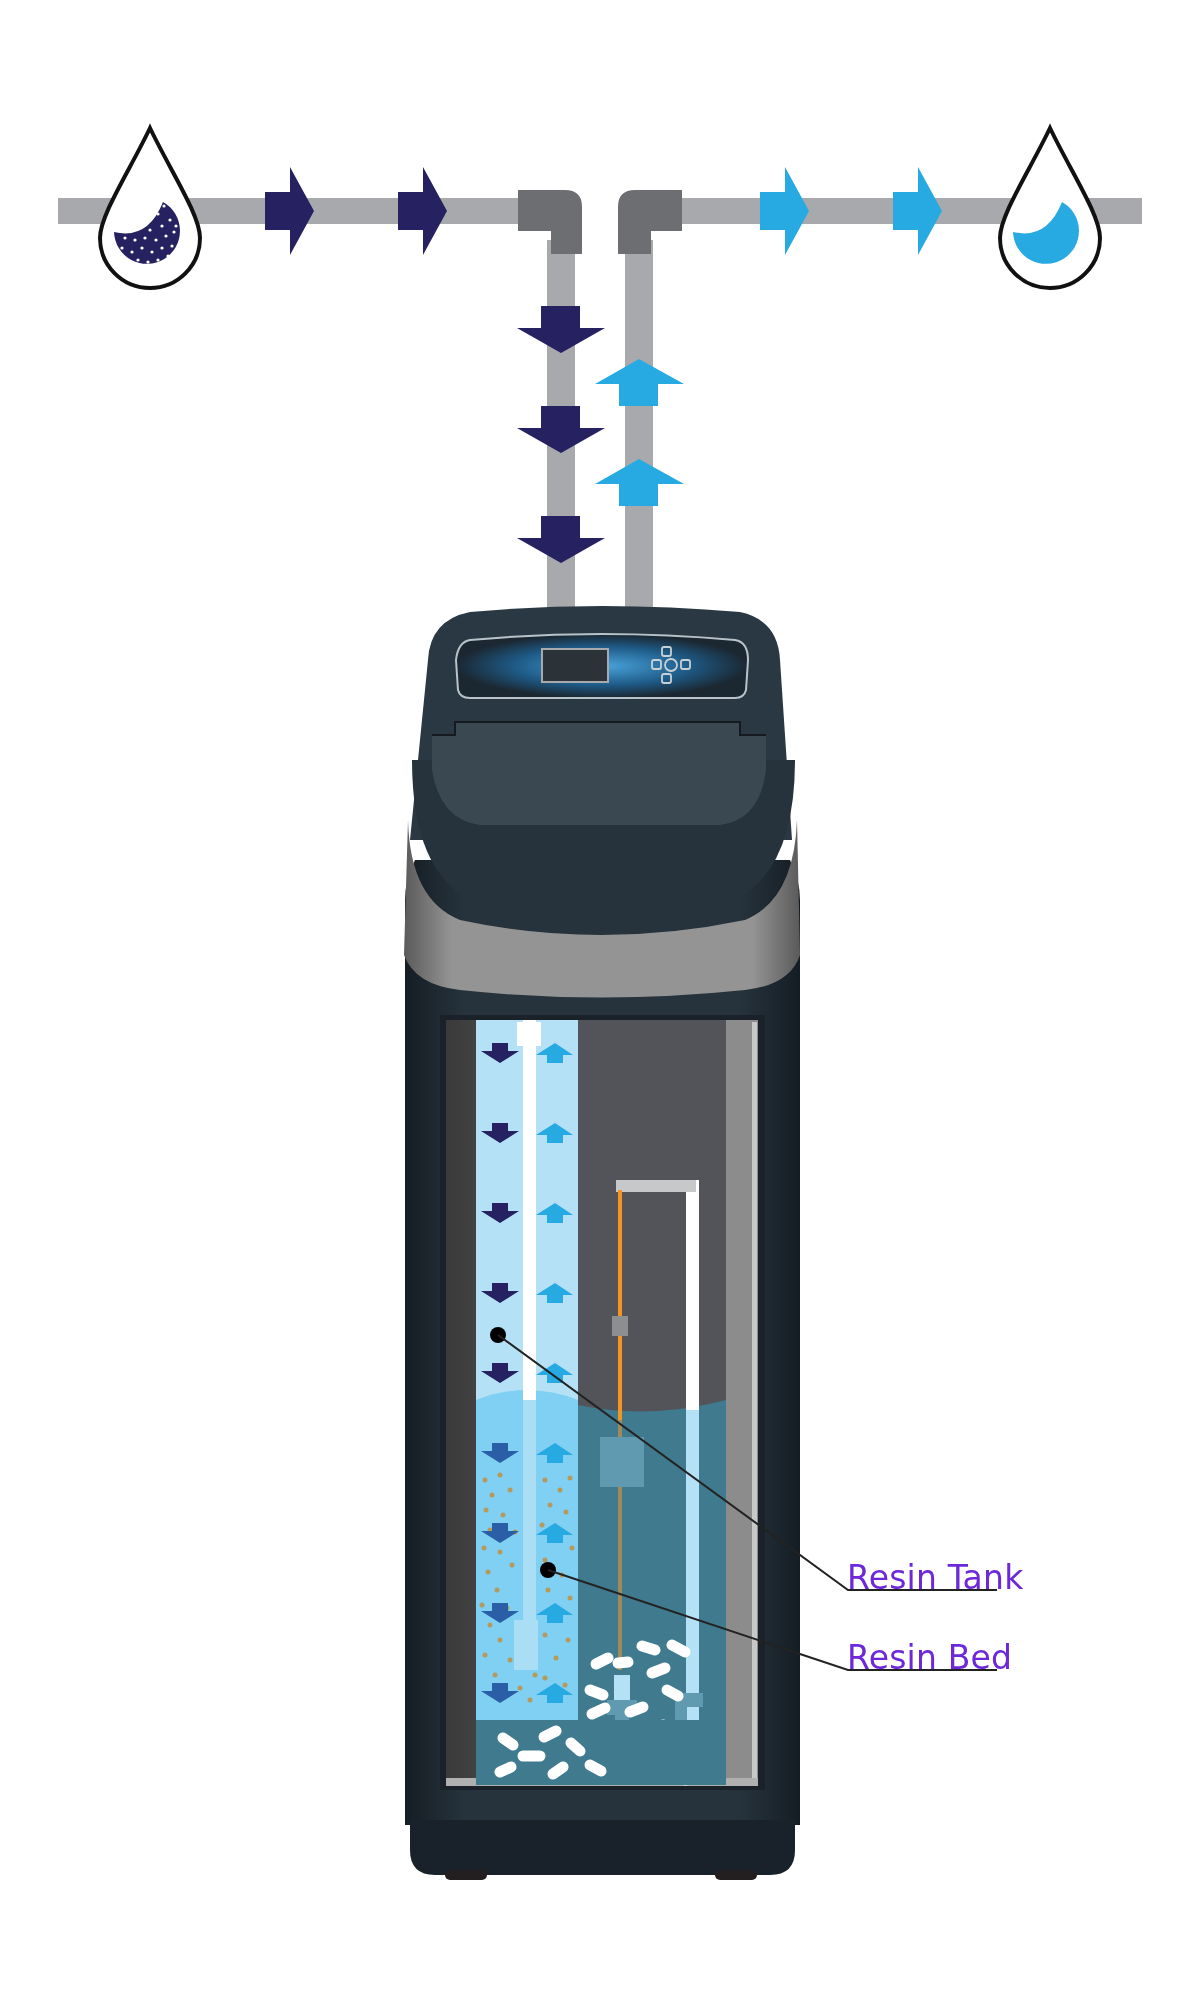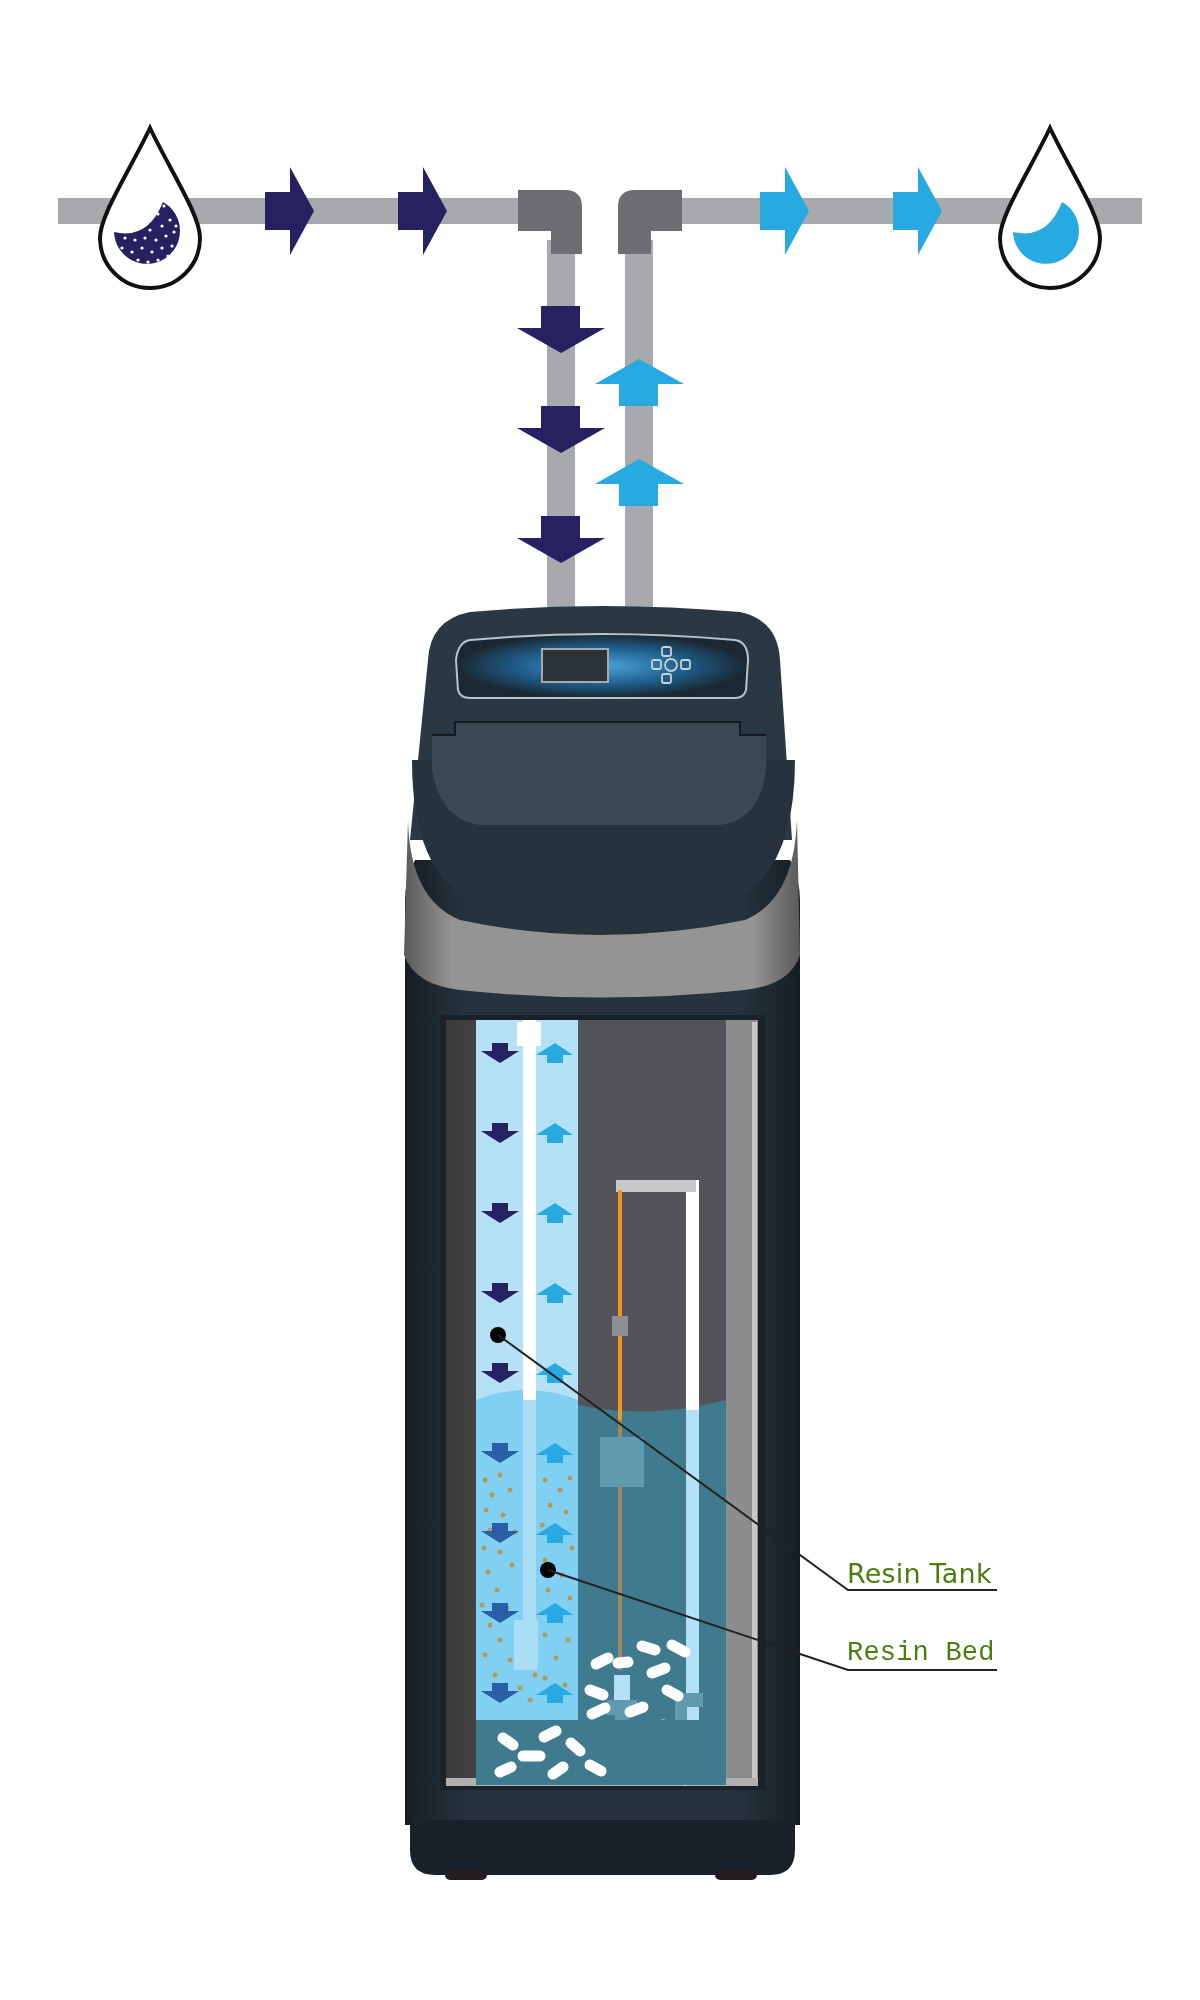--- a/index.html
+++ b/index.html
@@ -1,18 +1,18 @@
 <!DOCTYPE html>
 <html><head>
 <meta charset="utf-8">
 <style>
   html,body{margin:0;padding:0;background:#ffffff;}
   body{width:1200px;height:2000px;position:relative;overflow:hidden;font-family:"Liberation Sans",sans-serif;}
   #stage{position:absolute;left:0;top:0;width:1200px;height:2000px;}
-  .label{position:absolute;font-family:"DejaVu Sans",sans-serif;font-size:27px;color:#4d7c0f;letter-spacing:0.2px;}
+  .label{position:absolute;font-family:"DejaVu Sans",sans-serif;font-size:33px;color:#6d28d9;letter-spacing:0.2px;}
 </style>
 </head>
 <body>
 
 <div id="stage">
 <svg width="1200" height="2000" viewBox="0 0 1200 2000" xmlns="http://www.w3.org/2000/svg">
   <defs>
     <radialGradient id="glow" cx="0.5" cy="0.5" r="0.5">
       <stop offset="0" stop-color="#4aa3dc"></stop>
       <stop offset="0.6" stop-color="#1e5a86"></stop>
@@ -284,14 +284,14 @@
     <circle cx="498" cy="1335" r="8" fill="#000"></circle>
     <polyline points="498,1335 848,1590 997,1590" fill="none" stroke="#222" stroke-width="2"></polyline>
   </g>
   <g>
     <circle cx="548" cy="1570" r="8" fill="#000"></circle>
     <polyline points="548,1570 848,1670 997,1670" fill="none" stroke="#222" stroke-width="2"></polyline>
   </g>
 </svg>
 
 <div class="label" style="left:847px;top:1558px;">Resin Tank</div>
-<div class="label" style="left:847px;top:1638px;font-family:Liberation Mono, monospace;">Resin Bed</div>
+<div class="label" style="left:847px;top:1638px;">Resin Bed</div>
 </div>
 
 </body></html>

